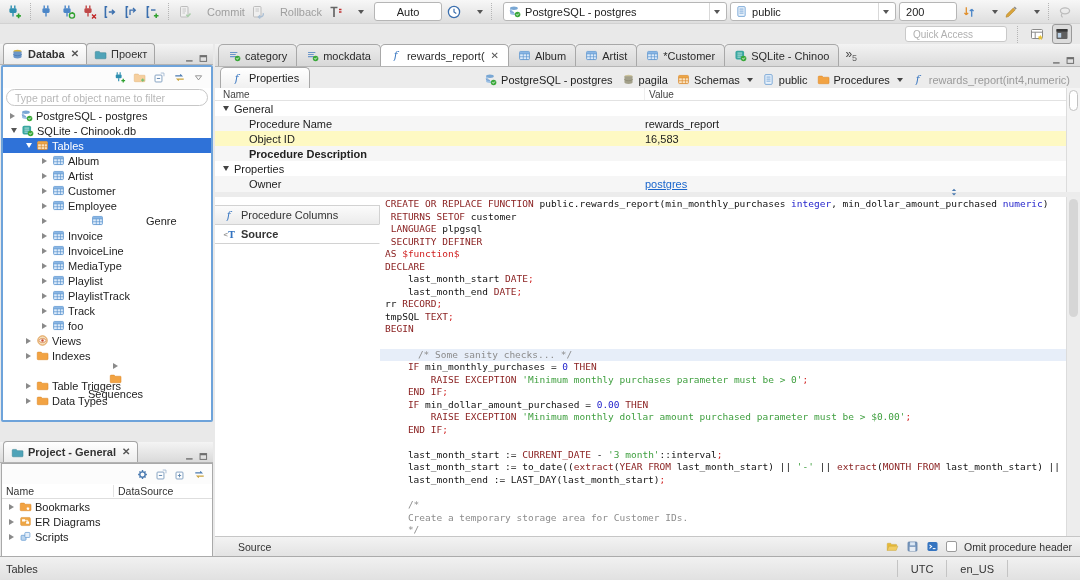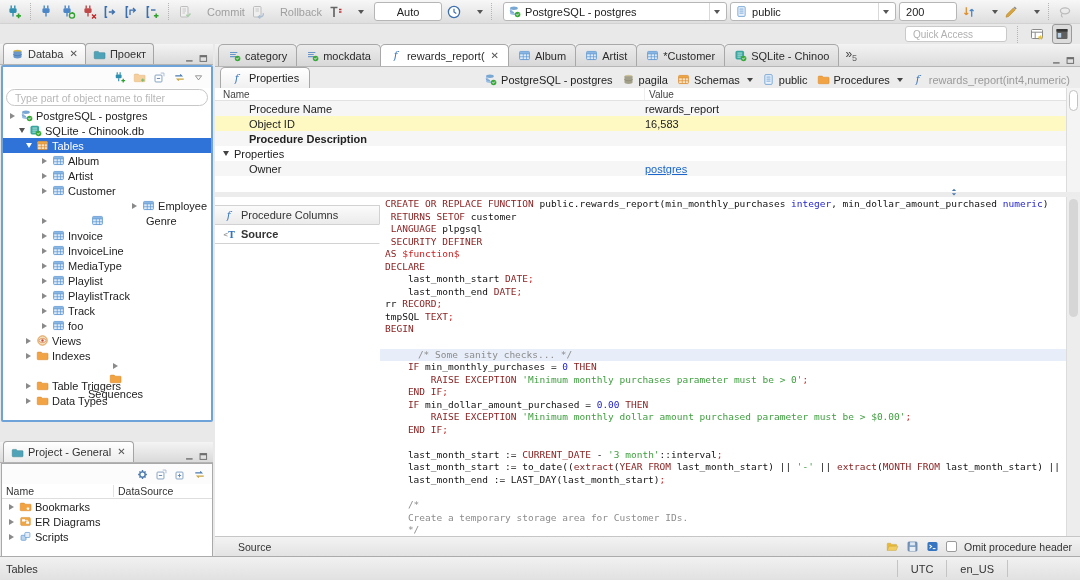--- a/index.html
+++ b/index.html
@@ -30,21 +30,21 @@
   .num-input{width:58px;height:19px;border:1px solid #b6b6b6;border-radius:3px;background:#fff;padding:0 6px;font:11px "Liberation Sans",sans-serif;color:#222}
   .qa-row{position:absolute;top:24px;left:0;width:1080px;height:20px;display:flex;align-items:center;justify-content:flex-end;gap:6px;padding-right:8px}
   .qa-input{width:102px;height:16px;border:1px solid #c9c9c9;border-radius:3px;background:#fff;font:10px "Liberation Sans",sans-serif;color:#888;padding:0 7px}
   .qa-input::placeholder{color:#b0b0b0}
   .toggle-box{border:1px solid #9a9a9a;background:#dcdcdc;border-radius:3px;padding:1px;display:flex}
 
   
   .panel-tabs{height:21px;display:flex;align-items:flex-end;background:linear-gradient(#f4f4f4,#dadada);border-bottom:1px solid #b3b3b3;padding-left:3px}
   .ptab{display:flex;align-items:center;gap:4px;height:21px;padding:0 7px;border:1px solid #a5a5a5;border-bottom:none;
     border-radius:4px 4px 0 0;background:linear-gradient(#efefef,#dcdcdc);margin-right:-1px;white-space:nowrap;font-size:11px;color:#333}
-  .ptab.active{background:linear-gradient(#ffffff,#ececec);font-weight:normal}
+  .ptab.active{background:linear-gradient(#ffffff,#ececec);font-weight:bold}
   .tab-close{color:#555;font-size:10px;margin-left:2px;line-height:1}
   .minmax{margin-left:auto;display:flex;gap:3px;align-items:center;padding:0 4px}
 
   .nav-panel{position:absolute;left:0;top:44px;width:213px;height:378px}
   .nav-body{position:absolute;left:1px;right:0;top:21px;bottom:0;background:#fff;border:2px solid #6ea3da;border-radius:2px;overflow:hidden}
   .nav-toolbar{height:21px;display:flex;justify-content:flex-end;align-items:center;gap:7px;padding:0 7px;background:#fcfcfc}
   .filter-input{display:block;margin:1px 3px 2px 3px;width:202px;height:17px;border:1px solid #c7c7c7;border-radius:9px;
     font:10.5px "Liberation Sans",sans-serif;color:#888;padding:0 8px;background:#fff}
   .filter-input::placeholder{color:#b8b8b8}
   .tree{overflow:hidden}
@@ -400,21 +400,21 @@
               <svg xmlns="http://www.w3.org/2000/svg" viewBox="0 0 16 16">
                 <ellipse cx="7.3" cy="4" rx="4.8" ry="2.1" fill="#79a7d4"></ellipse>
                 <path d="M2.5 4v6.3c0 1.2 2.1 2.1 4.8 2.1.9 0 1.8-.1 2.5-.3" fill="#9cc0e4"></path>
                 <path d="M2.5 7c0 1.2 2.1 2.1 4.8 2.1" stroke="#6b96c9" fill="none"></path>
                 <circle cx="11.8" cy="11.6" r="3.4" fill="#3aa83a"></circle>
                 <path d="M10.3 11.6l1.1 1.1 1.9-2.1" stroke="#fff" stroke-width="1.1" fill="none"></path>
               </svg>
             </span>
             <span>PostgreSQL - postgres</span>
           </div>
-          <div class="tree-row" style="padding-left: 14px;">
+          <div class="tree-row" style="padding-left: 6px;">
             <span class="tw">
               <span class="tw-d"></span>
             </span>
             <span class="icn sm">
               <svg xmlns="http://www.w3.org/2000/svg" viewBox="0 0 16 16">
                 <rect x="1.8" y="2.3" width="10.6" height="10.6" rx="2" fill="#39a7a0"></rect>
                 <path d="M4.2 5h5.8M4.2 7.5h5.8M4.2 10h4" stroke="#d9f2ef" stroke-width="1"></path>
                 <circle cx="11.8" cy="11.6" r="3.4" fill="#3aa83a"></circle>
                 <path d="M10.3 11.6l1.1 1.1 1.9-2.1" stroke="#fff" stroke-width="1.1" fill="none"></path>
               </svg>
@@ -466,21 +466,21 @@
             </span>
             <span class="icn sm">
               <svg xmlns="http://www.w3.org/2000/svg" viewBox="0 0 16 16">
                 <rect x="2" y="3" width="12" height="10" rx="1" fill="#ddebfa" stroke="#5590cc"></rect>
                 <rect x="2.4" y="3.4" width="11.2" height="2.6" fill="#8ab6e4"></rect>
                 <path d="M2 6h12M2 9.5h12M6.5 6v7M10.5 6v7" stroke="#5590cc" stroke-width="0.8"></path>
               </svg>
             </span>
             <span>Customer</span>
           </div>
-          <div class="tree-row" style="padding-left: 37px; justify-content: flex-end;">
+          <div class="tree-row" style="padding-left: 37px;">
             <span class="tw">
               <span class="tw-r"></span>
             </span>
             <span class="icn sm">
               <svg xmlns="http://www.w3.org/2000/svg" viewBox="0 0 16 16">
                 <rect x="2" y="3" width="12" height="10" rx="1" fill="#ddebfa" stroke="#5590cc"></rect>
                 <rect x="2.4" y="3.4" width="11.2" height="2.6" fill="#8ab6e4"></rect>
                 <path d="M2 6h12M2 9.5h12M6.5 6v7M10.5 6v7" stroke="#5590cc" stroke-width="0.8"></path>
               </svg>
             </span>
@@ -912,20 +912,27 @@
           </span>
         </span>
     </div>
 
     <div class="props">
       <div class="props-header">
         <span class="h1">Name</span>
         <span class="h2">Value</span>
       </div>
       <div id="props-body">
+          <div class="prow">
+            <span class="pname">
+              <span class="grp-tw"></span>
+              <span>General</span>
+            </span>
+            <span class="pvalue"></span>
+          </div>
           <div class="prow alt">
             <span class="pname indent">
               <span>Procedure Name</span>
             </span>
             <span class="pvalue">rewards_report</span>
           </div>
           <div class="prow selected">
             <span class="pname indent">
               <span>Object ID</span>
             </span>

